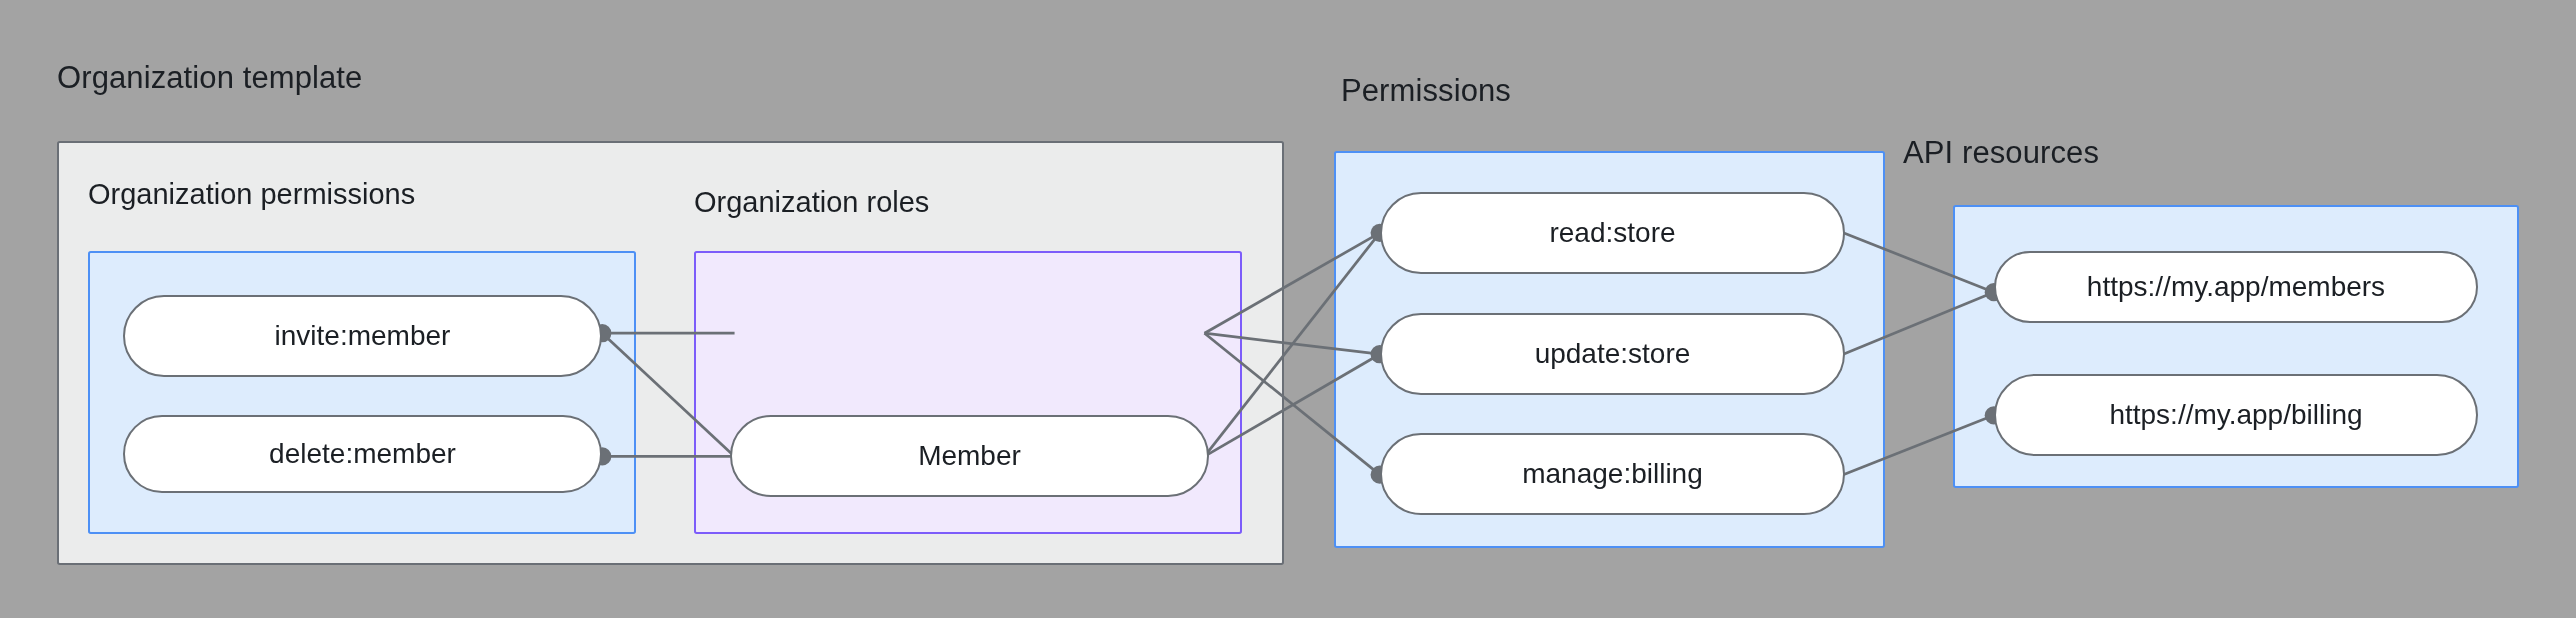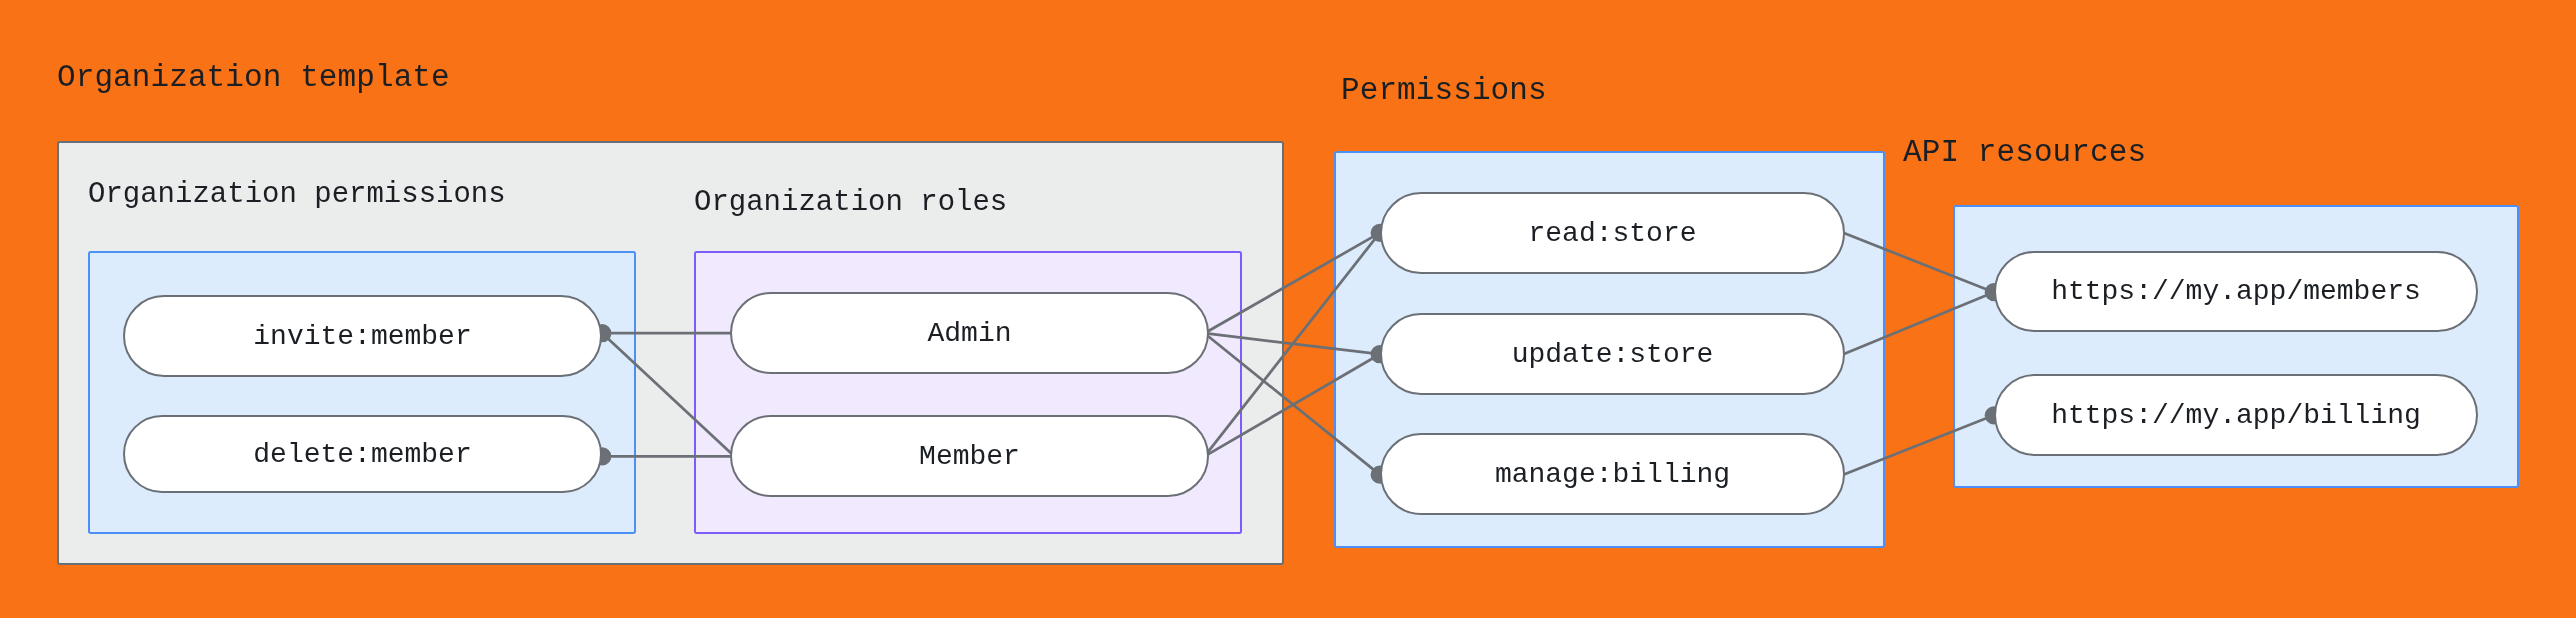--- a/index.html
+++ b/index.html
@@ -4,22 +4,22 @@
 <style>
   html, body {
     margin: 0;
     padding: 0;
     background: #f5f6f6;
   }
   #canvas {
     position: relative;
     width: 2576px;
     height: 619px;
-    background: #f97316;
-    font-family: Liberation Mono, monospace;
+    background: #a3a3a3;
+    font-family: Liberation Sans, sans-serif;
     overflow: hidden;
   }
   .group-title {
     position: absolute;
     font-size: 31px;
     color: #1b1f24;
     font-weight: 400;
     white-space: nowrap;
     letter-spacing: 0.1px;
   }
@@ -135,28 +135,27 @@
     <circle class="edge-dot" cx="1512" cy="388" r="10"></circle>
     <circle class="edge-dot" cx="1512" cy="520" r="10"></circle>
     <circle class="edge-dot" cx="2185" cy="320" r="10"></circle>
     <circle class="edge-dot" cx="2185" cy="455" r="10"></circle>
   </svg>
 
   <div class="pill" style="left:123px; top:295px; width:479px; height:82px;">invite:member</div>
 
   <div class="pill" style="left:123px; top:415px; width:479px; height:78px;">delete:member</div>
 
-  <div class="pill" style="left:730px; top:292px; width:479px; height:82px;">Admin</div>
 
   <div class="pill" style="left:730px; top:415px; width:479px; height:82px;">Member</div>
 
   <div class="pill" style="left:1380px; top:192px; width:465px; height:82px;">read:store</div>
 
   <div class="pill" style="left:1380px; top:313px; width:465px; height:82px;">update:store</div>
 
   <div class="pill" style="left:1380px; top:433px; width:465px; height:82px;">manage:billing</div>
 
-  <div class="pill" style="left:1994px; top:251px; width:484px; height:81px;">https://my.app/members</div>
+  <div class="pill" style="left:1994px; top:251px; width:484px; height:72px;">https://my.app/members</div>
 
   <div class="pill" style="left:1994px; top:374px; width:484px; height:82px;">https://my.app/billing</div>
 
 </div>
 
 
 </body></html>

